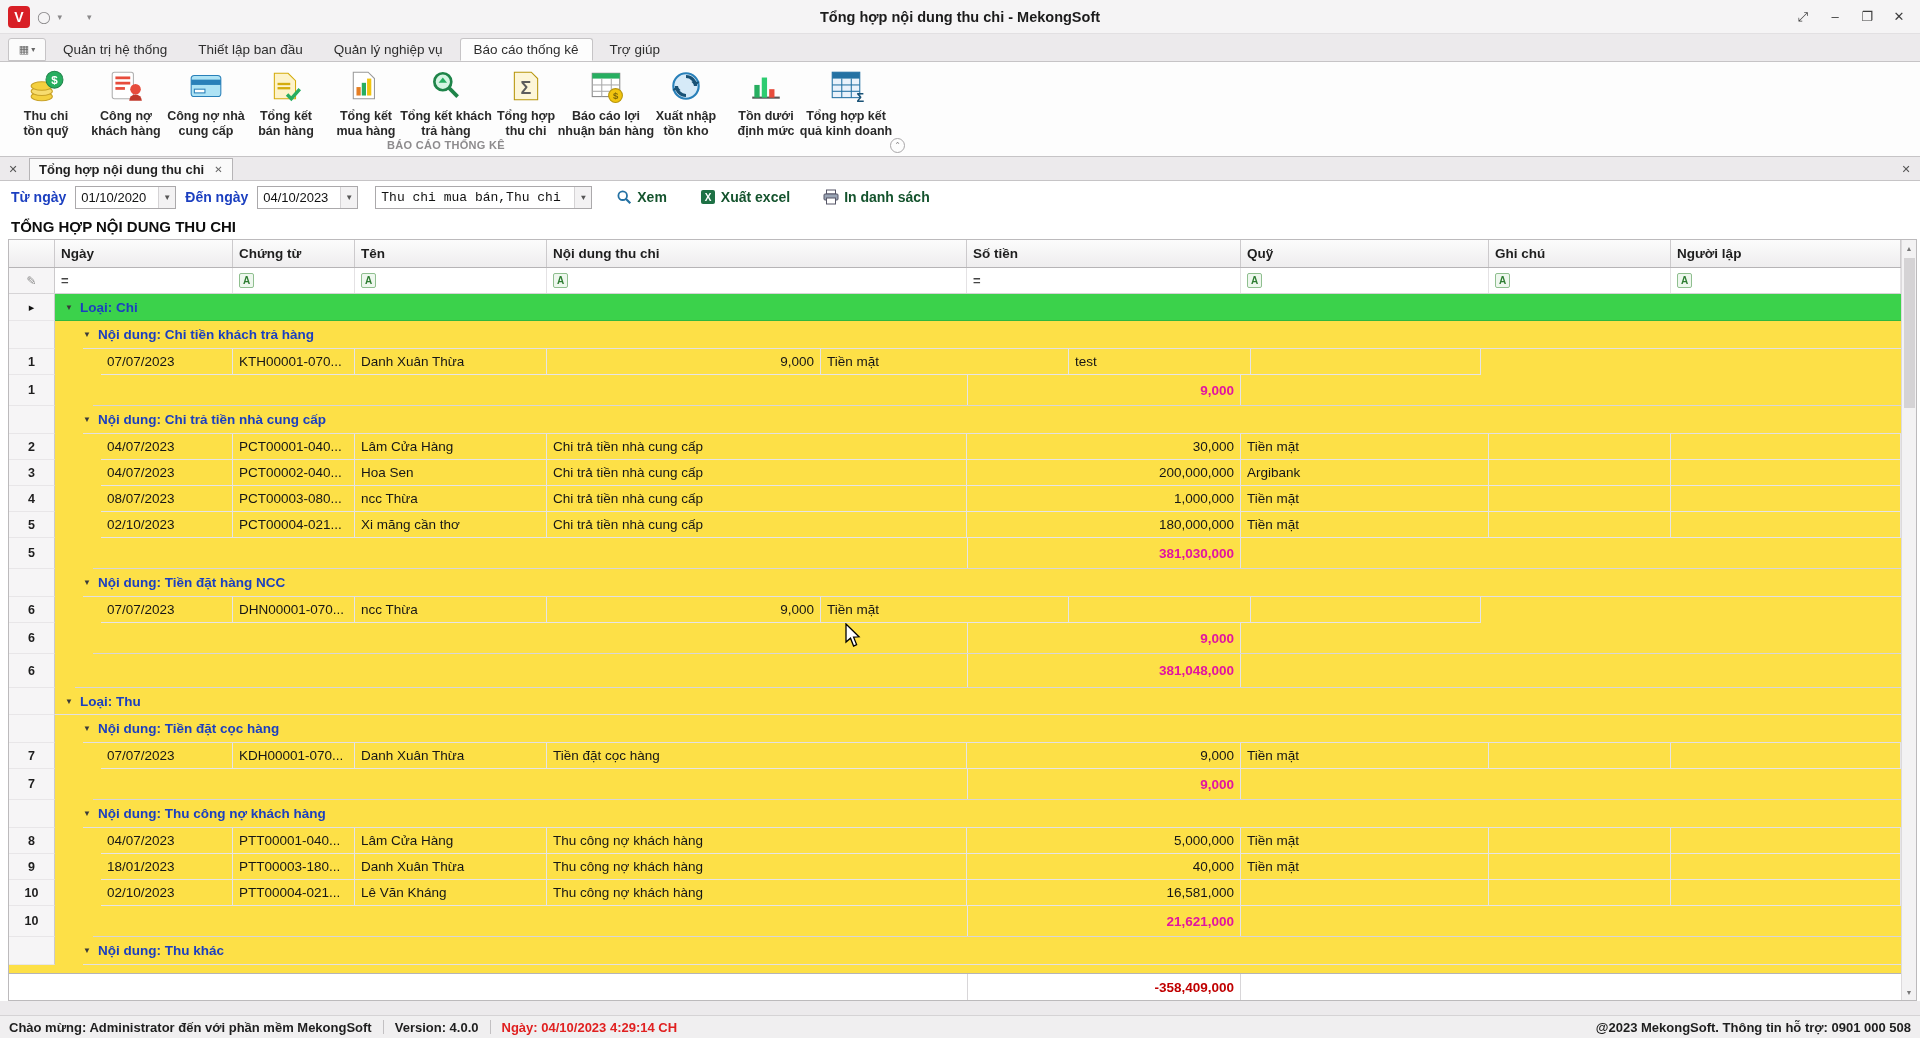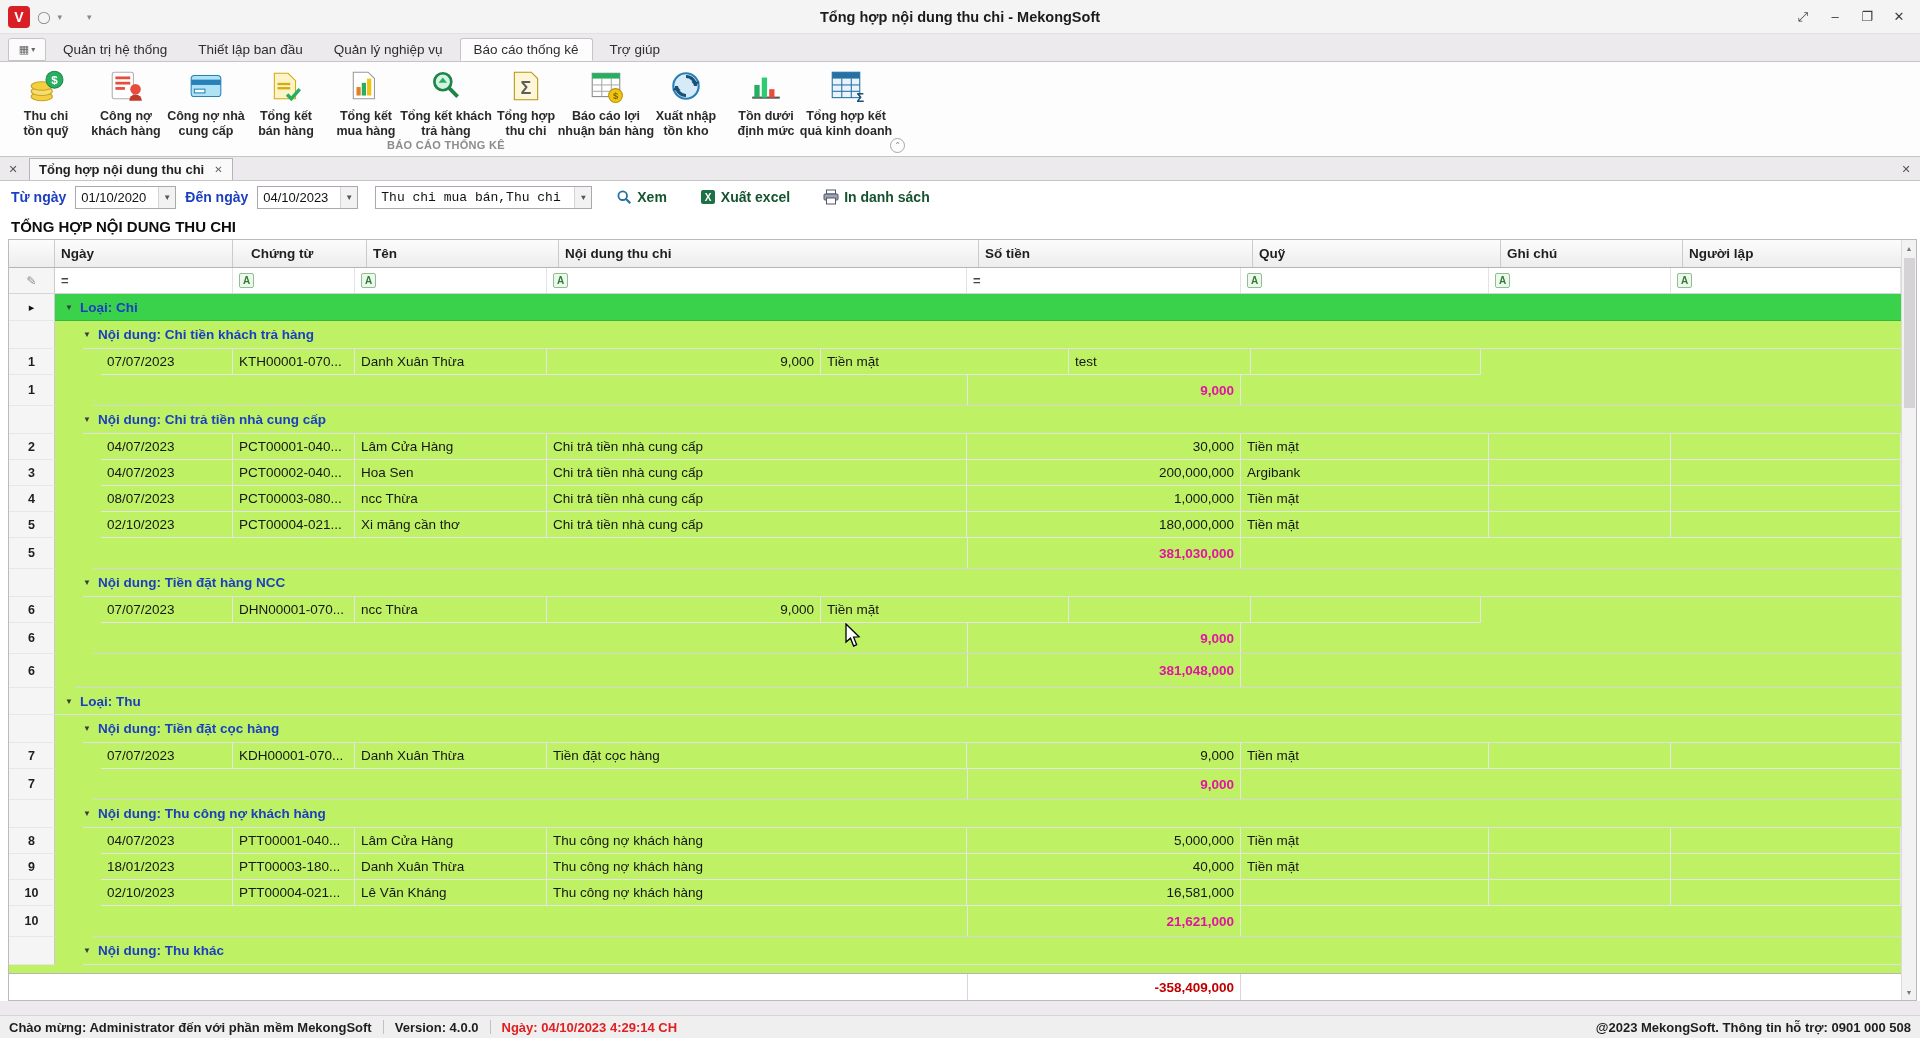--- a/index.html
+++ b/index.html
@@ -49,21 +49,21 @@
   .flabel { color:#1b3fc0; font-weight:bold; font-size:14px; }
   .fcombo { height:23px; border:1px solid #aba9ab; background:#ec4899; display:flex; align-items:stretch; }
   .fcombo input { border:none; outline:none; padding:0 5px; font-size:13px; font-family:inherit; width:82px; color:#111; }
   .fcombo.wide input { width:198px; }
   .fcaret { width:17px; display:flex; align-items:center; justify-content:center; font-size:8px; color:#555; border-left:1px solid #d5d3d5; background:#f3f2f3; }
   .fbtn { display:flex; align-items:center; gap:5px; color:#14532d; font-weight:bold; font-size:14px; padding:3px 9px; margin-left:6px; }
   .fbtn svg { width:16px; height:16px; }
   .reporttitle { height:26px; display:flex; align-items:center; padding:0 11px; font-weight:bold; font-size:15px; color:#0d0d0d; }
 
   
-  .gridwrap { flex:1; margin:0 3px 0 8px; position:relative; background:#bef264; border:1px solid #bcbabc; display:flex; flex-direction:column; overflow:hidden; }
+  .gridwrap { flex:1; margin:0 3px 0 8px; position:relative; background:#fde047; border:1px solid #bcbabc; display:flex; flex-direction:column; overflow:hidden; }
   .ghead { height:28px; display:flex; width:1892px; background:linear-gradient(#fcfcfc,#eeedee); border-bottom:1px solid #b6b4b6; flex:none; }
   .ghead .rh { width:46px; border-right:1px solid #cccacc; flex:none; }
   .hcell { display:flex; align-items:center; padding:0 6px; font-weight:bold; font-size:13.5px; border-right:1px solid #cccacc; color:#1e1e1e; flex:none; overflow:hidden; white-space:nowrap; }
   .gfilter { height:26px; display:flex; width:1892px; border-bottom:1px solid #d6d4d6; background:#fff; flex:none; }
   .gfilter .rh { width:46px; border-right:1px solid #cccacc; background:#f6f5f6; display:flex; align-items:center; justify-content:center; color:#8a8a8a; font-size:12px; flex:none; }
   .fcell { display:flex; align-items:center; padding:0 6px; border-right:1px solid #e4e2e4; flex:none; }
   .feq { color:#444; font-size:13px; font-weight:bold; }
   .fico { width:15px; height:15px; border:1px solid #8fbf8f; background:#eef7ee; color:#2e7d32; font-size:10px; font-weight:bold; display:flex; align-items:center; justify-content:center; border-radius:2px; }
   .gbody { flex:1; overflow:hidden; width:1892px; }
   .grow { display:flex; width:1892px; }
@@ -332,21 +332,21 @@
         <span>In danh sách</span>
       </div>
     </div>
 
     <div class="reporttitle">TỔNG HỢP NỘI DUNG THU CHI</div>
 
     <div class="gridwrap">
       <div class="ghead" id="ghead">
           <div class="rh"></div>
           <div class="hcell" style="width: 178px;">Ngày</div>
-          <div class="hcell" style="width: 122px; margin-left: 12px;">Chứng từ</div>
+          <div class="hcell" style="width: 122px;">Chứng từ</div>
           <div class="hcell" style="width: 192px;">Tên</div>
           <div class="hcell" style="width: 420px;">Nội dung thu chi</div>
           <div class="hcell" style="width: 274px;">Số tiền</div>
           <div class="hcell" style="width: 248px;">Quỹ</div>
           <div class="hcell" style="width: 182px;">Ghi chú</div>
           <div class="hcell" style="width: 230px;">Người lập</div>
         </div>
       <div class="gfilter" id="gfilter">
           <div class="rh">✎</div>
           <div class="fcell" style="width: 178px;">

